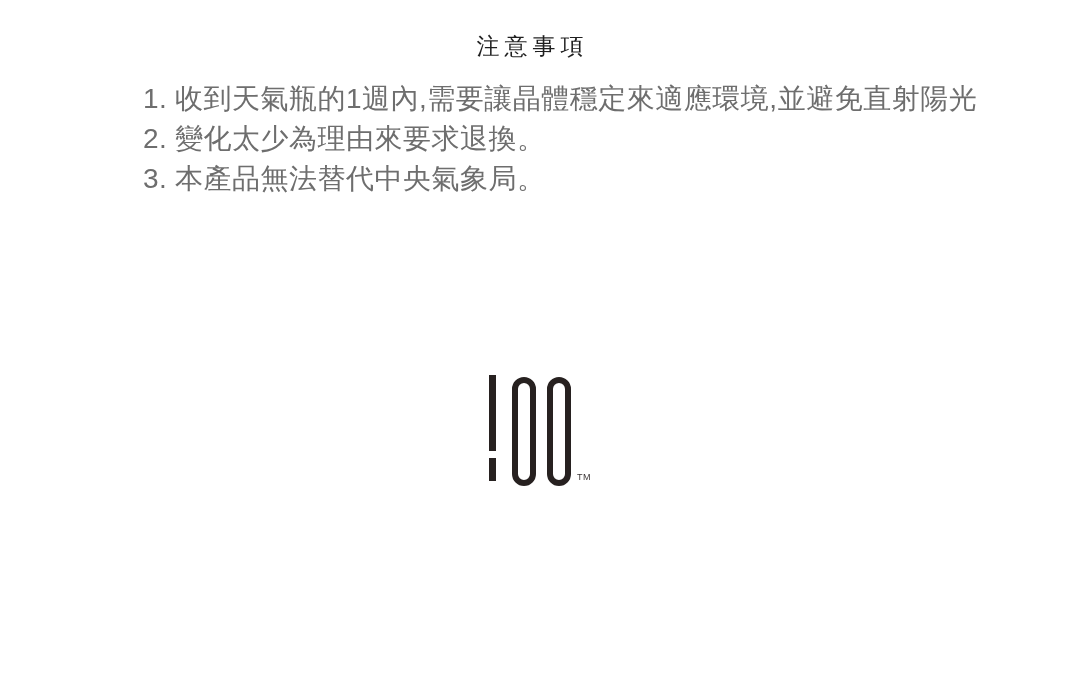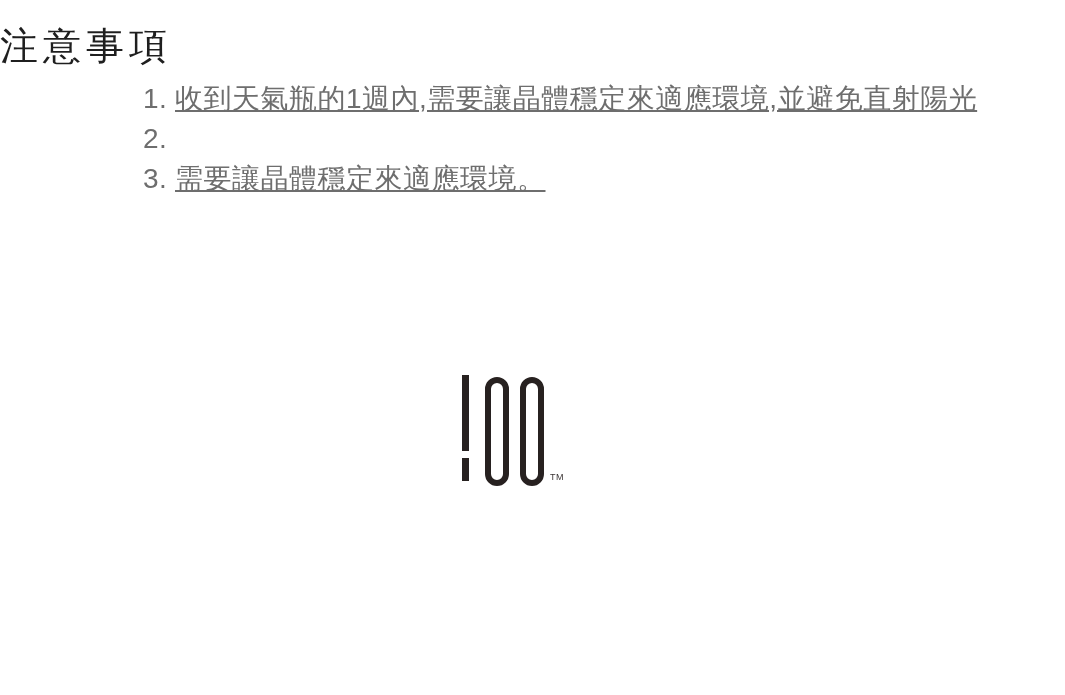--- a/index.html
+++ b/index.html
@@ -8,21 +8,22 @@
     position: relative;
     width: 1065px;
     height: 695px;
     background: #ffffff;
     overflow: hidden;
     font-family: "Liberation Sans", sans-serif;
   }
   .title {
     padding-top: 30px;
     width: 100%;
-    font-size: 38px;
+    text-align: center;
+    font-size: 23px;
     line-height: 32px;
     font-weight: 500;
     letter-spacing: 5px;
     color: #1f1f1f;
   }
   .notice-list {
     margin: 17px 0 0 143px;
     width: 830px;
   }
   .notice-row {
@@ -30,28 +31,28 @@
     align-items: flex-start;
     font-size: 28px;
     line-height: 40px;
     color: #6e6e6e;
     letter-spacing: 0.5px;
   }
   .notice-num {
     flex: 0 0 32px;
     width: 32px;
   }
-  .notice-lines { flex: 1; text-decoration: underline; }
+  .notice-lines { flex: 1; }
   .notice-line { white-space: nowrap; }
   .notice-line:empty { display: none; }
 
   
   .logo {
     position: absolute;
-    left: 462px;
+    left: 489px;
     top: 375px;
     width: 101px;
     height: 111px;
   }
   .logo .bar-top {
     position: absolute;
     left: 0; top: 0;
     width: 7px; height: 76px;
     background: #272120;
   }
@@ -93,27 +94,28 @@
     <div class="notice-row">
       <span class="notice-num">1.</span>
       <div class="notice-lines">
         <div class="notice-line">收到天氣瓶的1週內,需要讓晶體穩定來適應環境,並避免直射陽光</div>
       </div>
     </div>
 
     <div class="notice-row">
       <span class="notice-num">2.</span>
       <div class="notice-lines">
+        <div class="notice-line">變化太少為理由來要求退換。</div>
       </div>
     </div>
 
     <div class="notice-row">
       <span class="notice-num">3.</span>
       <div class="notice-lines">
-        <div class="notice-line">需要讓晶體穩定來適應環境。</div>
+        <div class="notice-line">本產品無法替代中央氣象局。</div>
 
       </div>
     </div>
 
   </div>
 
   <div class="logo">
     <span class="bar-top"></span>
     <span class="bar-bottom"></span>
     <span class="pill p1"></span>

